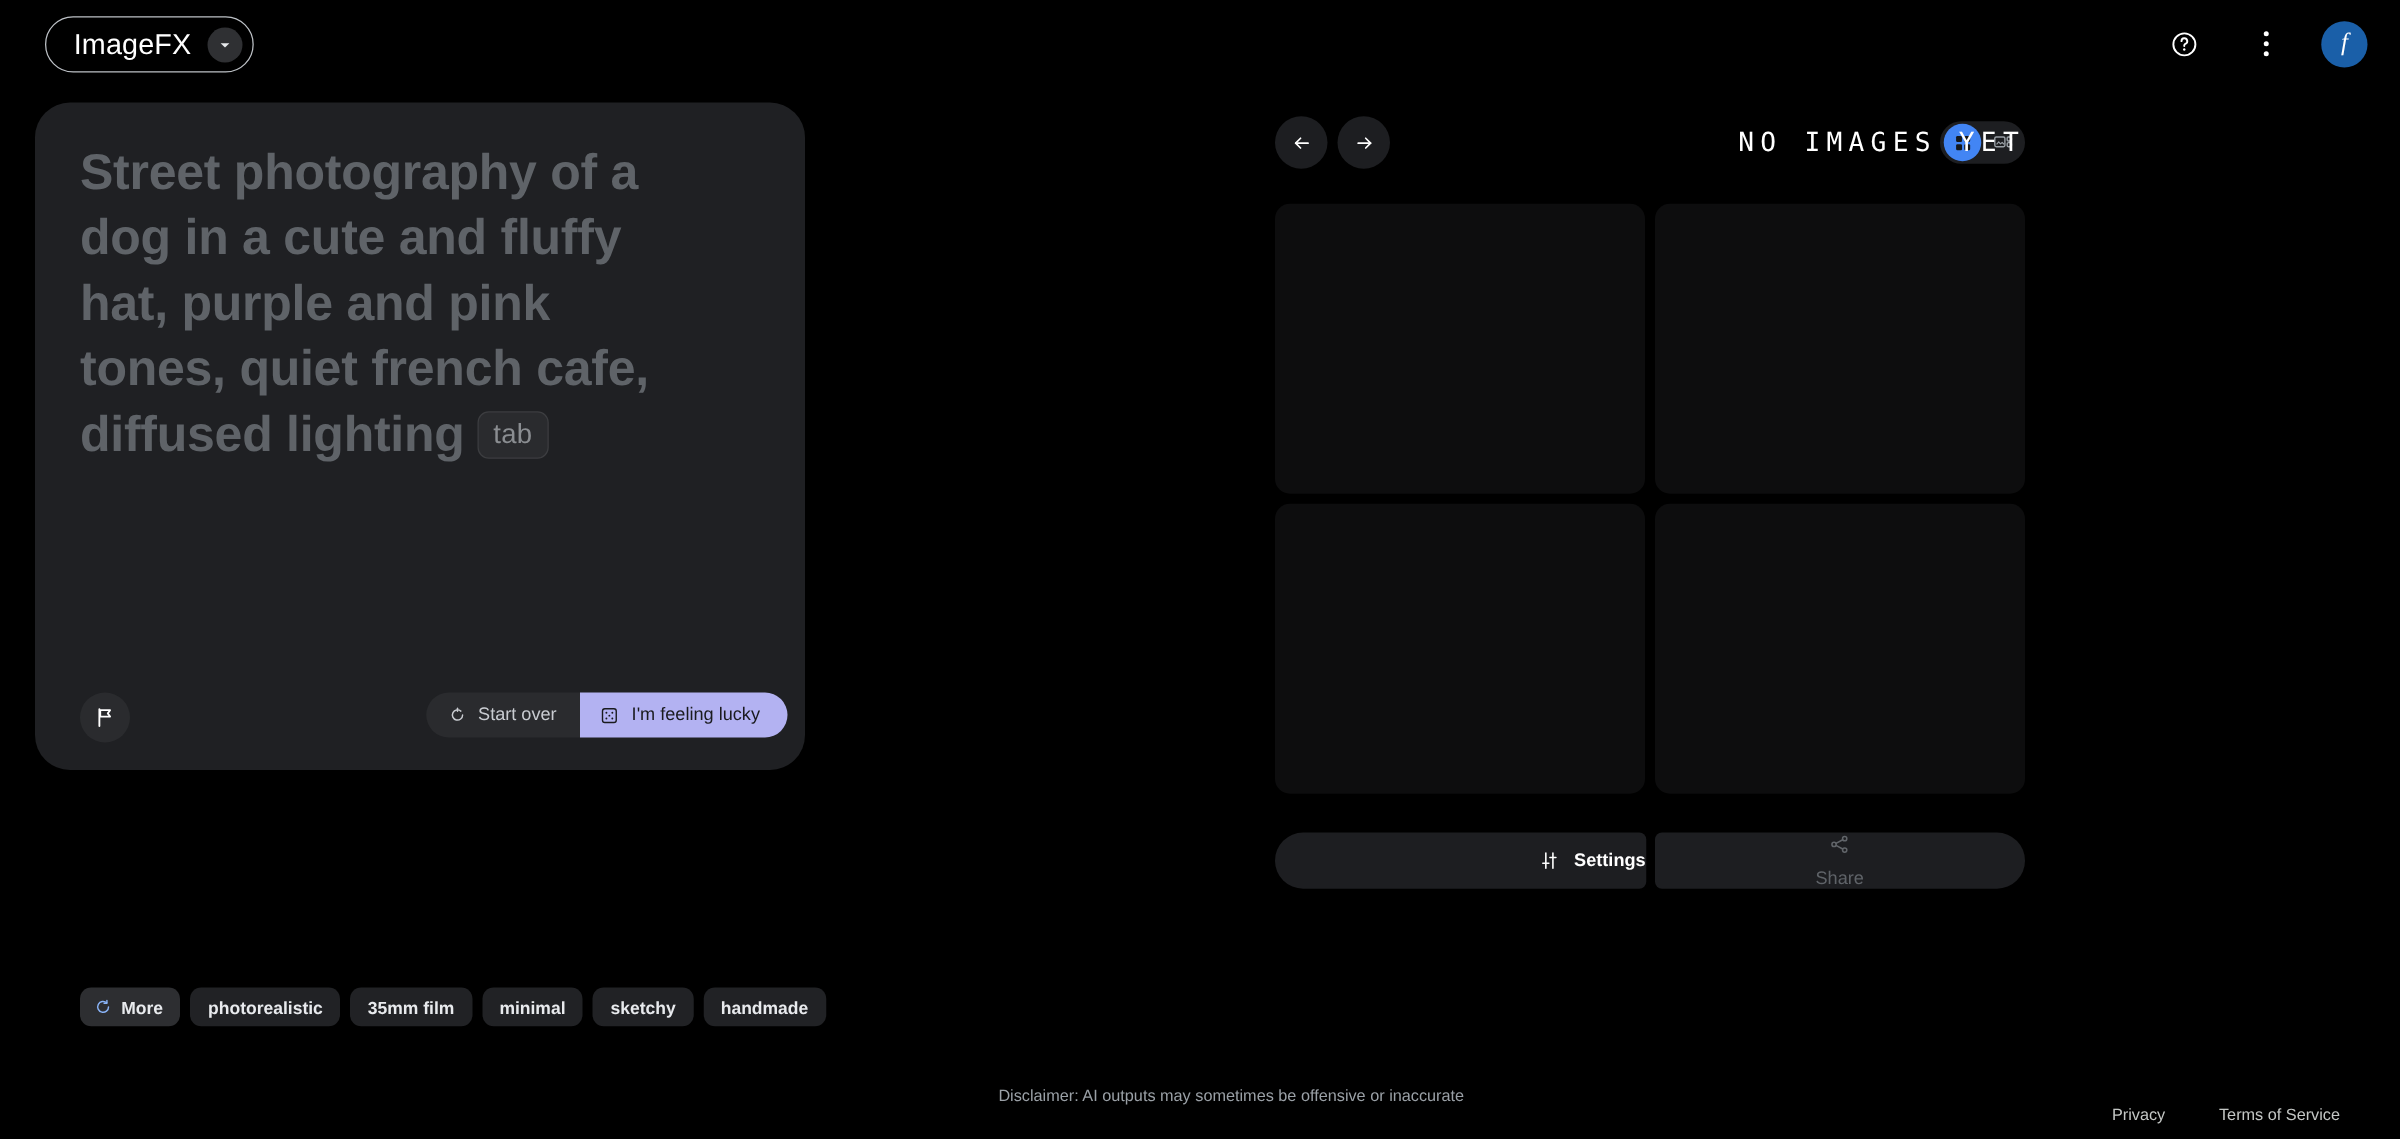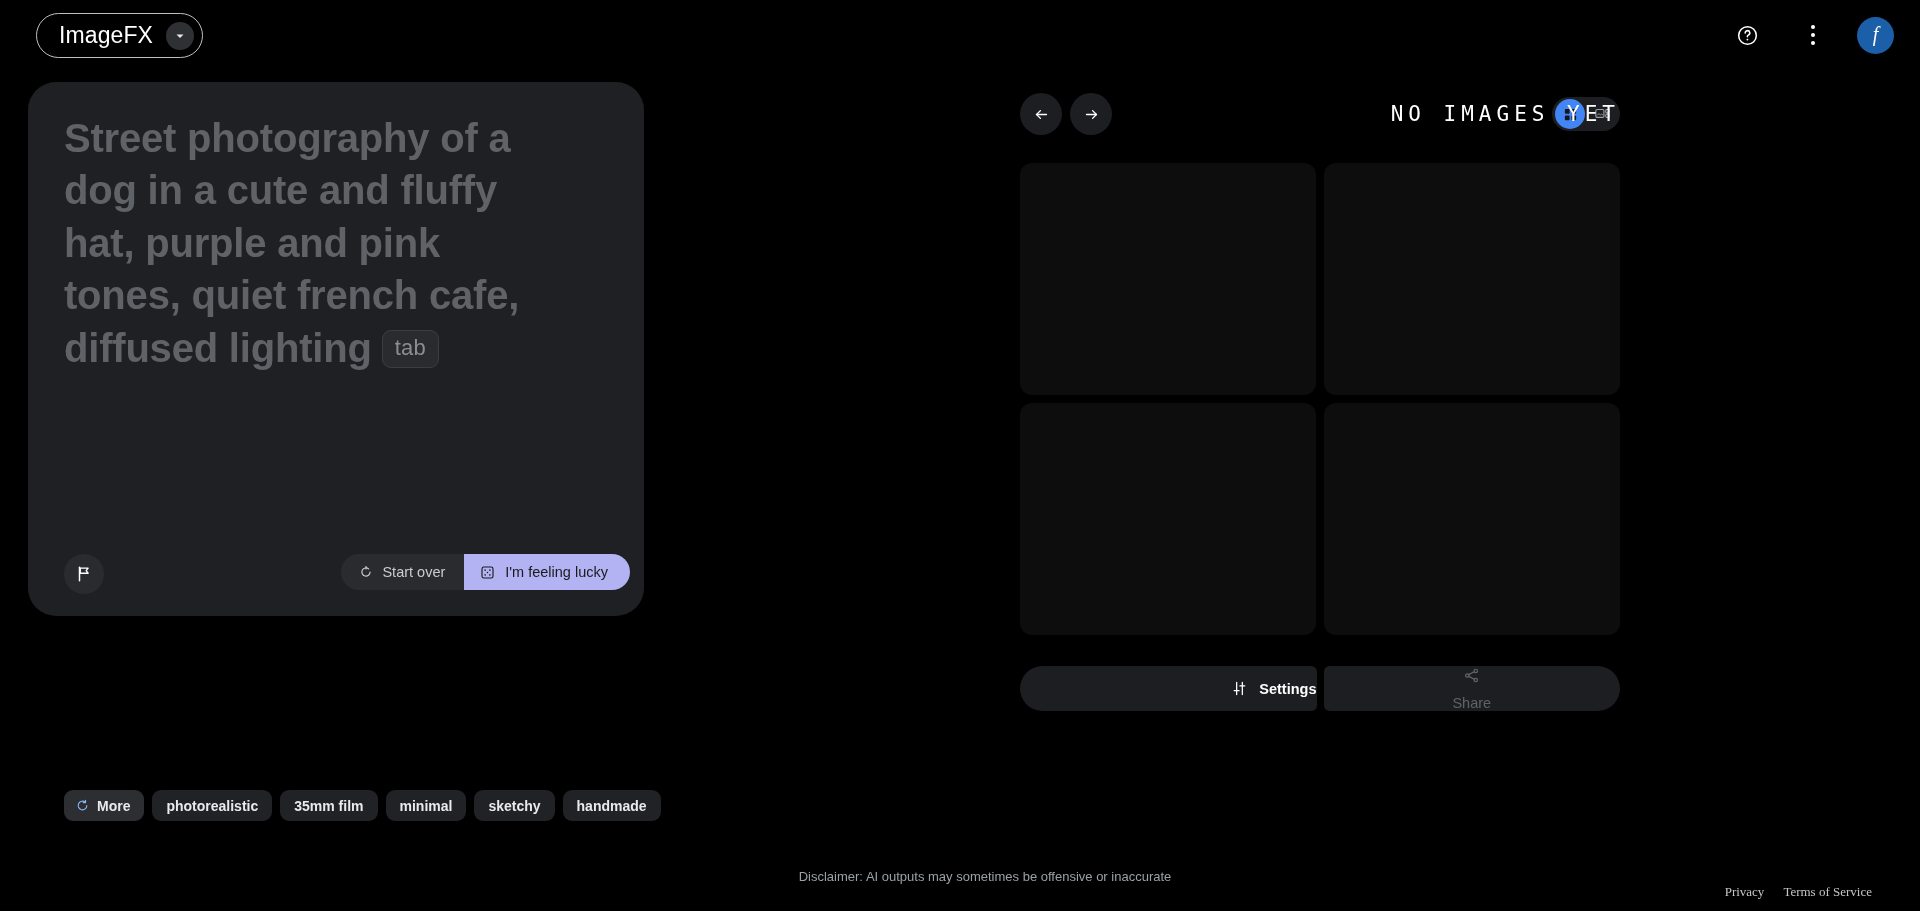--- a/index.html
+++ b/index.html
@@ -310,22 +310,21 @@
   }
   .disclaimer {
     margin-left: 50px;
     font-size: 13px;
     color: #9aa0a6;
   }
   .footer-links {
     margin-left: auto;
     margin-right: 48px;
     display: flex;
-    gap: 19px;
-    font-family: Liberation Serif, serif;
+    gap: 43px;
   }
   .footer-links span {
     font-size: 13px;
     color: #c4c7c5;
     cursor: pointer;
   }
 </style>
 </head>
 <body>
 

